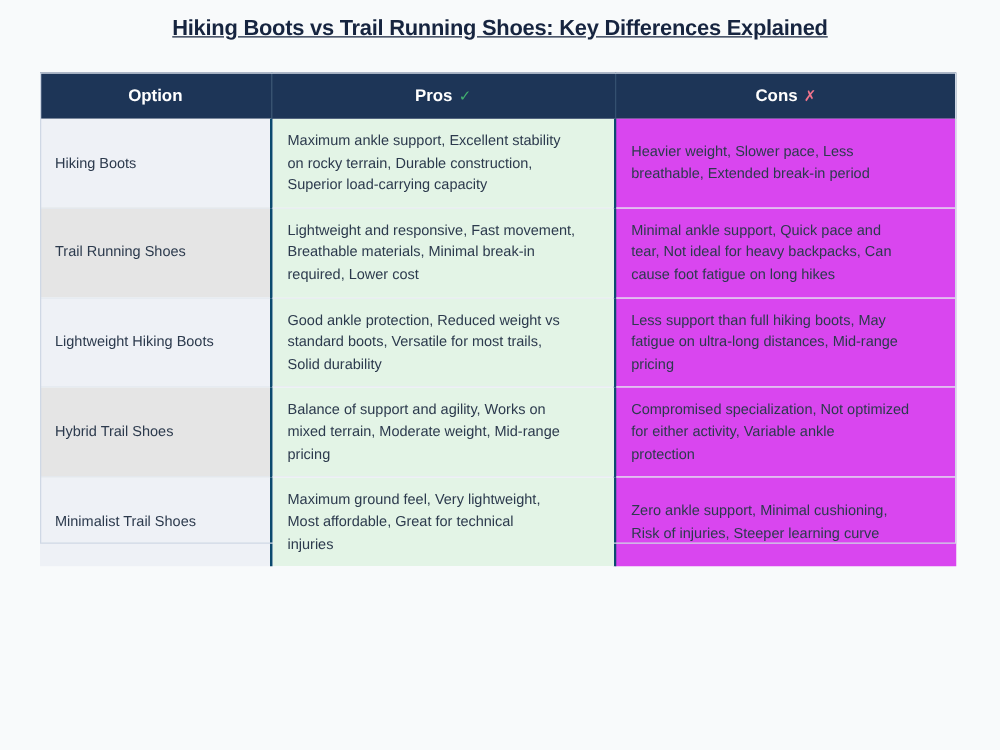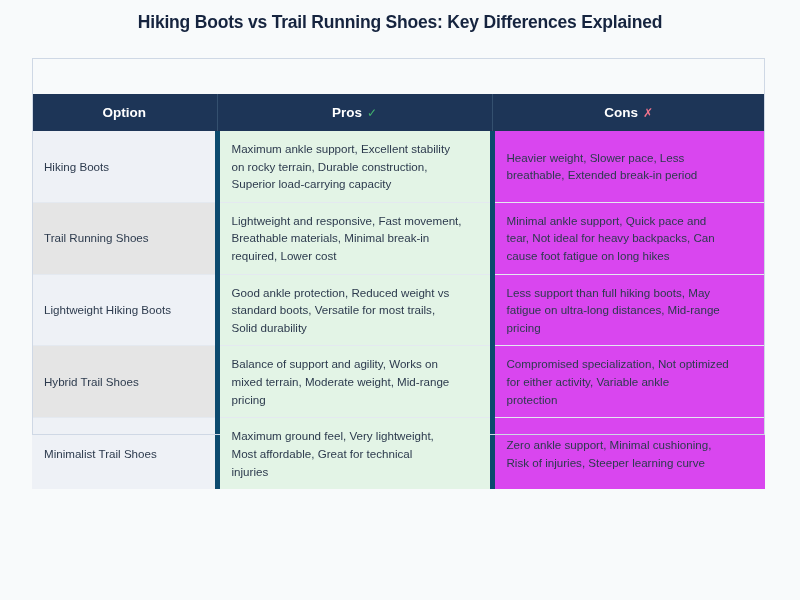--- a/index.html
+++ b/index.html
@@ -23,28 +23,28 @@
   .chart-title {
     position: absolute;
     top: 12px;
     left: 0;
     width: 800px;
     text-align: center;
     font-size: 17.5px;
     font-weight: bold;
     color: #16243f;
     letter-spacing: -0.2px;
+    text-decoration: underline;
   }
 
   .table-wrap {
     position: absolute;
     left: 32px;
     top: 58px;
     width: 615px;
-    margin-top: 36px;
   }
 
   table.comparison {
     width: 733px;
     border-collapse: collapse;
     table-layout: fixed;
   }
 
   table.comparison thead th {
     background: #1d3557;
@@ -69,21 +69,21 @@
   }
   .hdr-icon.ok { color: #41b06e; }
   .hdr-icon.no { color: #f2748c; }
 
   table.comparison td {
     font-size: 11.6px;
     line-height: 1.52;
     color: #2c3a4d;
     vertical-align: middle;
     padding: 9px 11px 9px 12px;
-    border-right: 5px solid #0c4a6e;
+    border-right: 2px solid #0c4a6e;
     border-bottom: 1px solid #e4e9f0;
     overflow: visible;
   }
   table.comparison td:last-child {
     border-right: none;
   }
   table.comparison tr:last-child td {
     border-bottom: none;
   }
 

